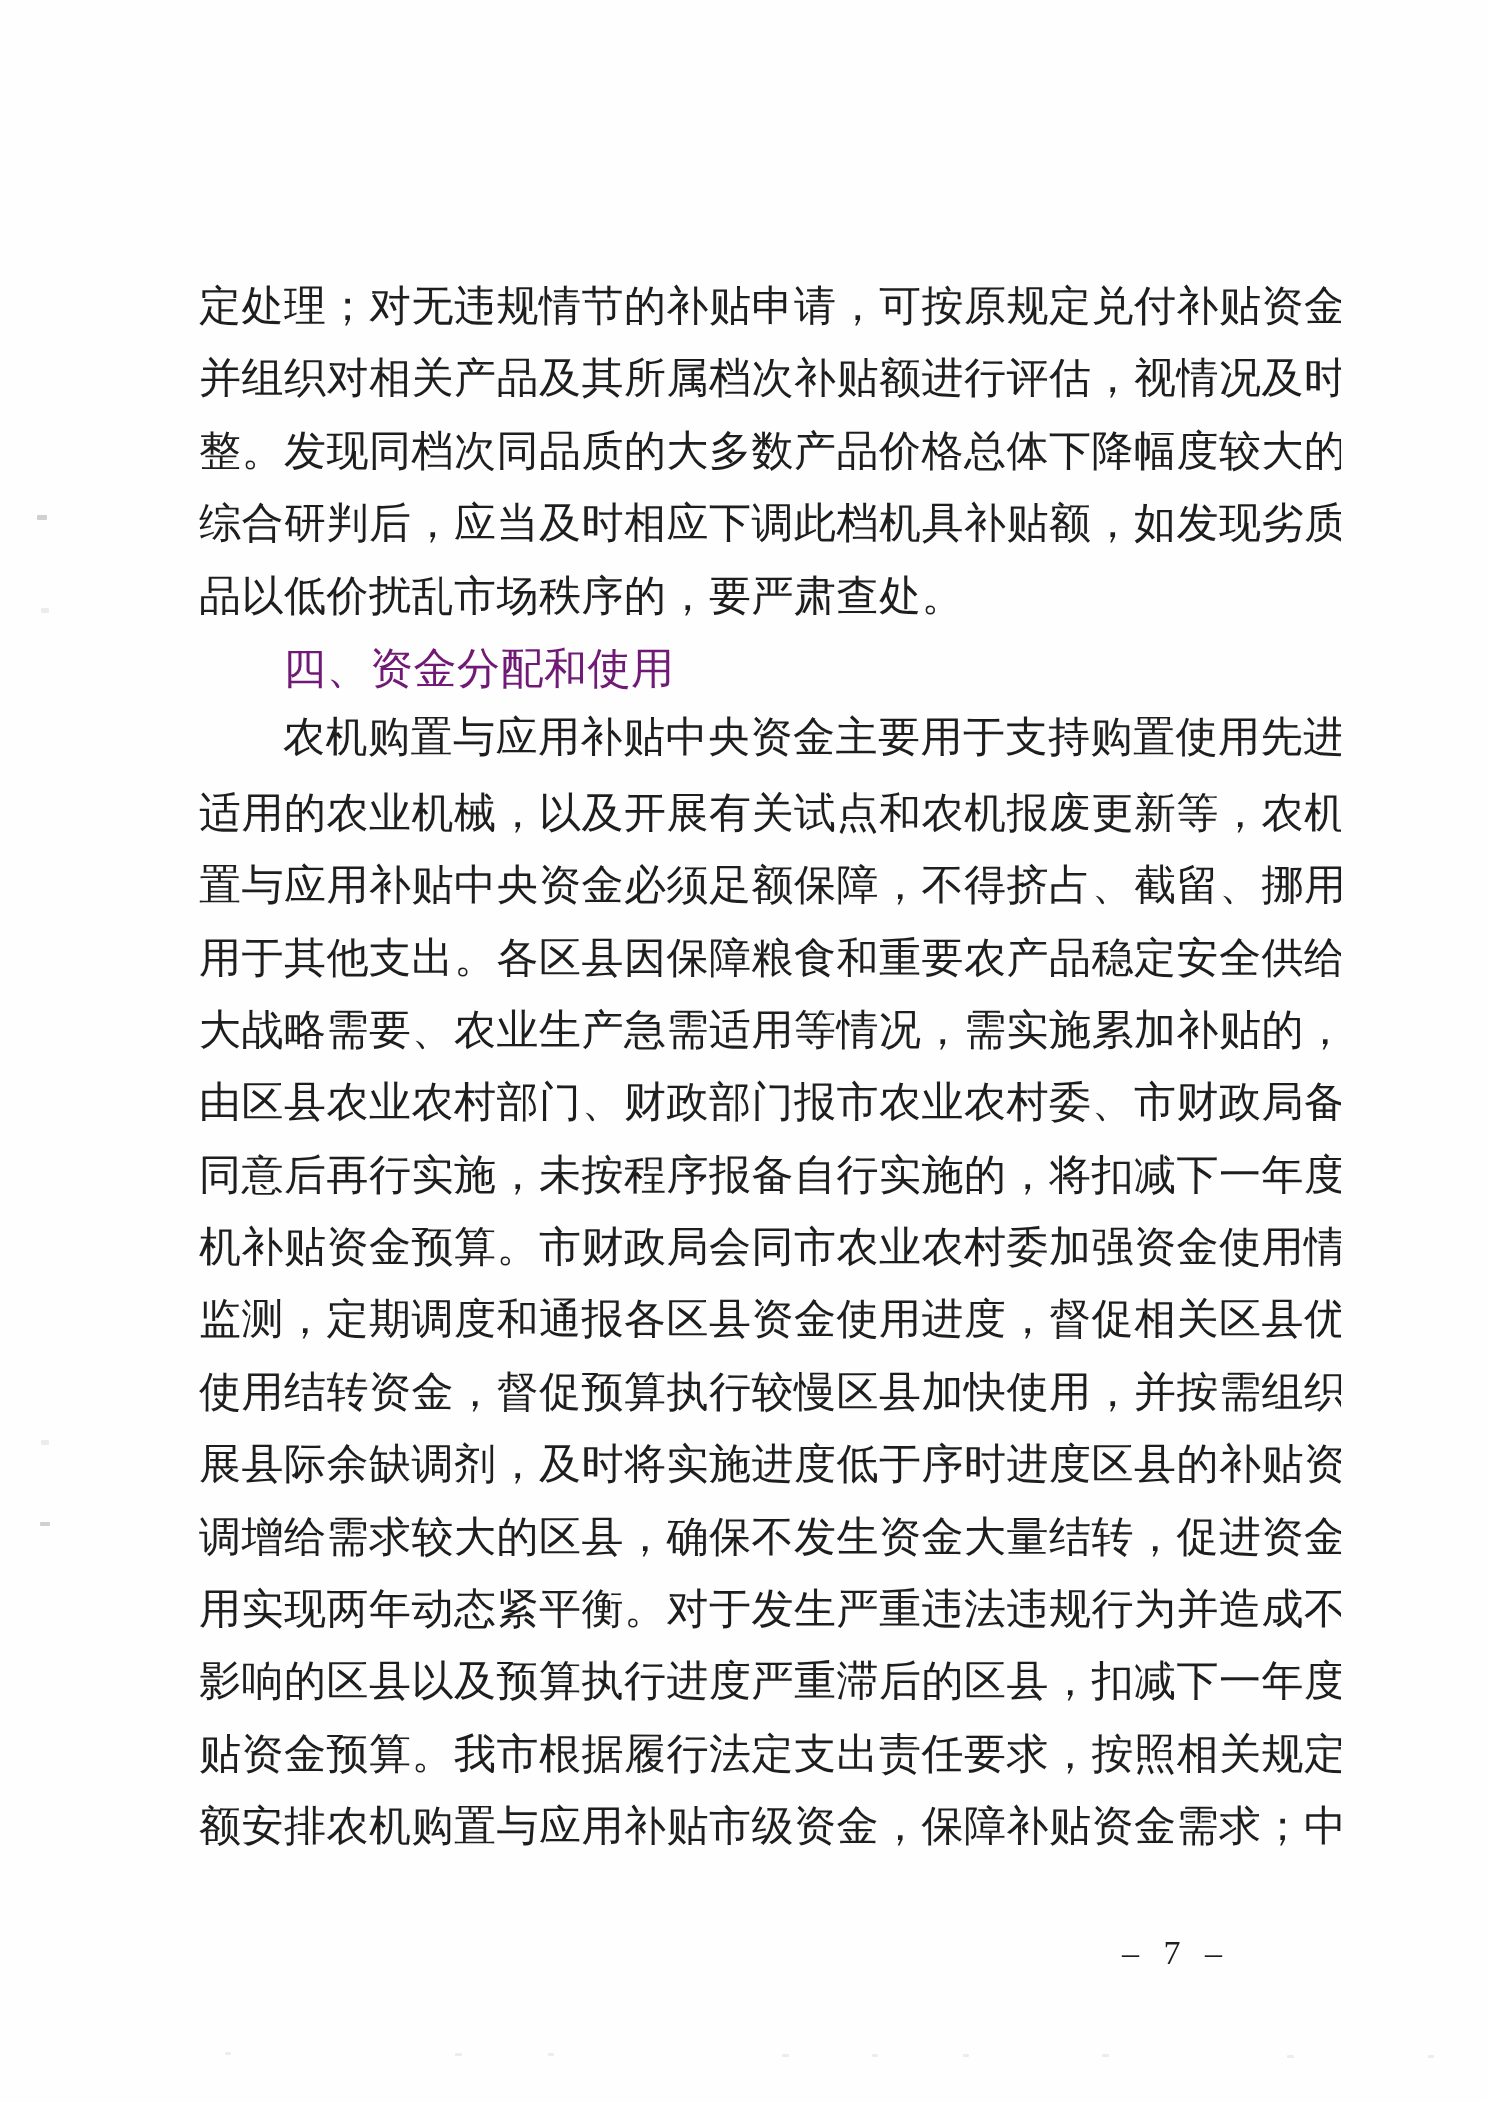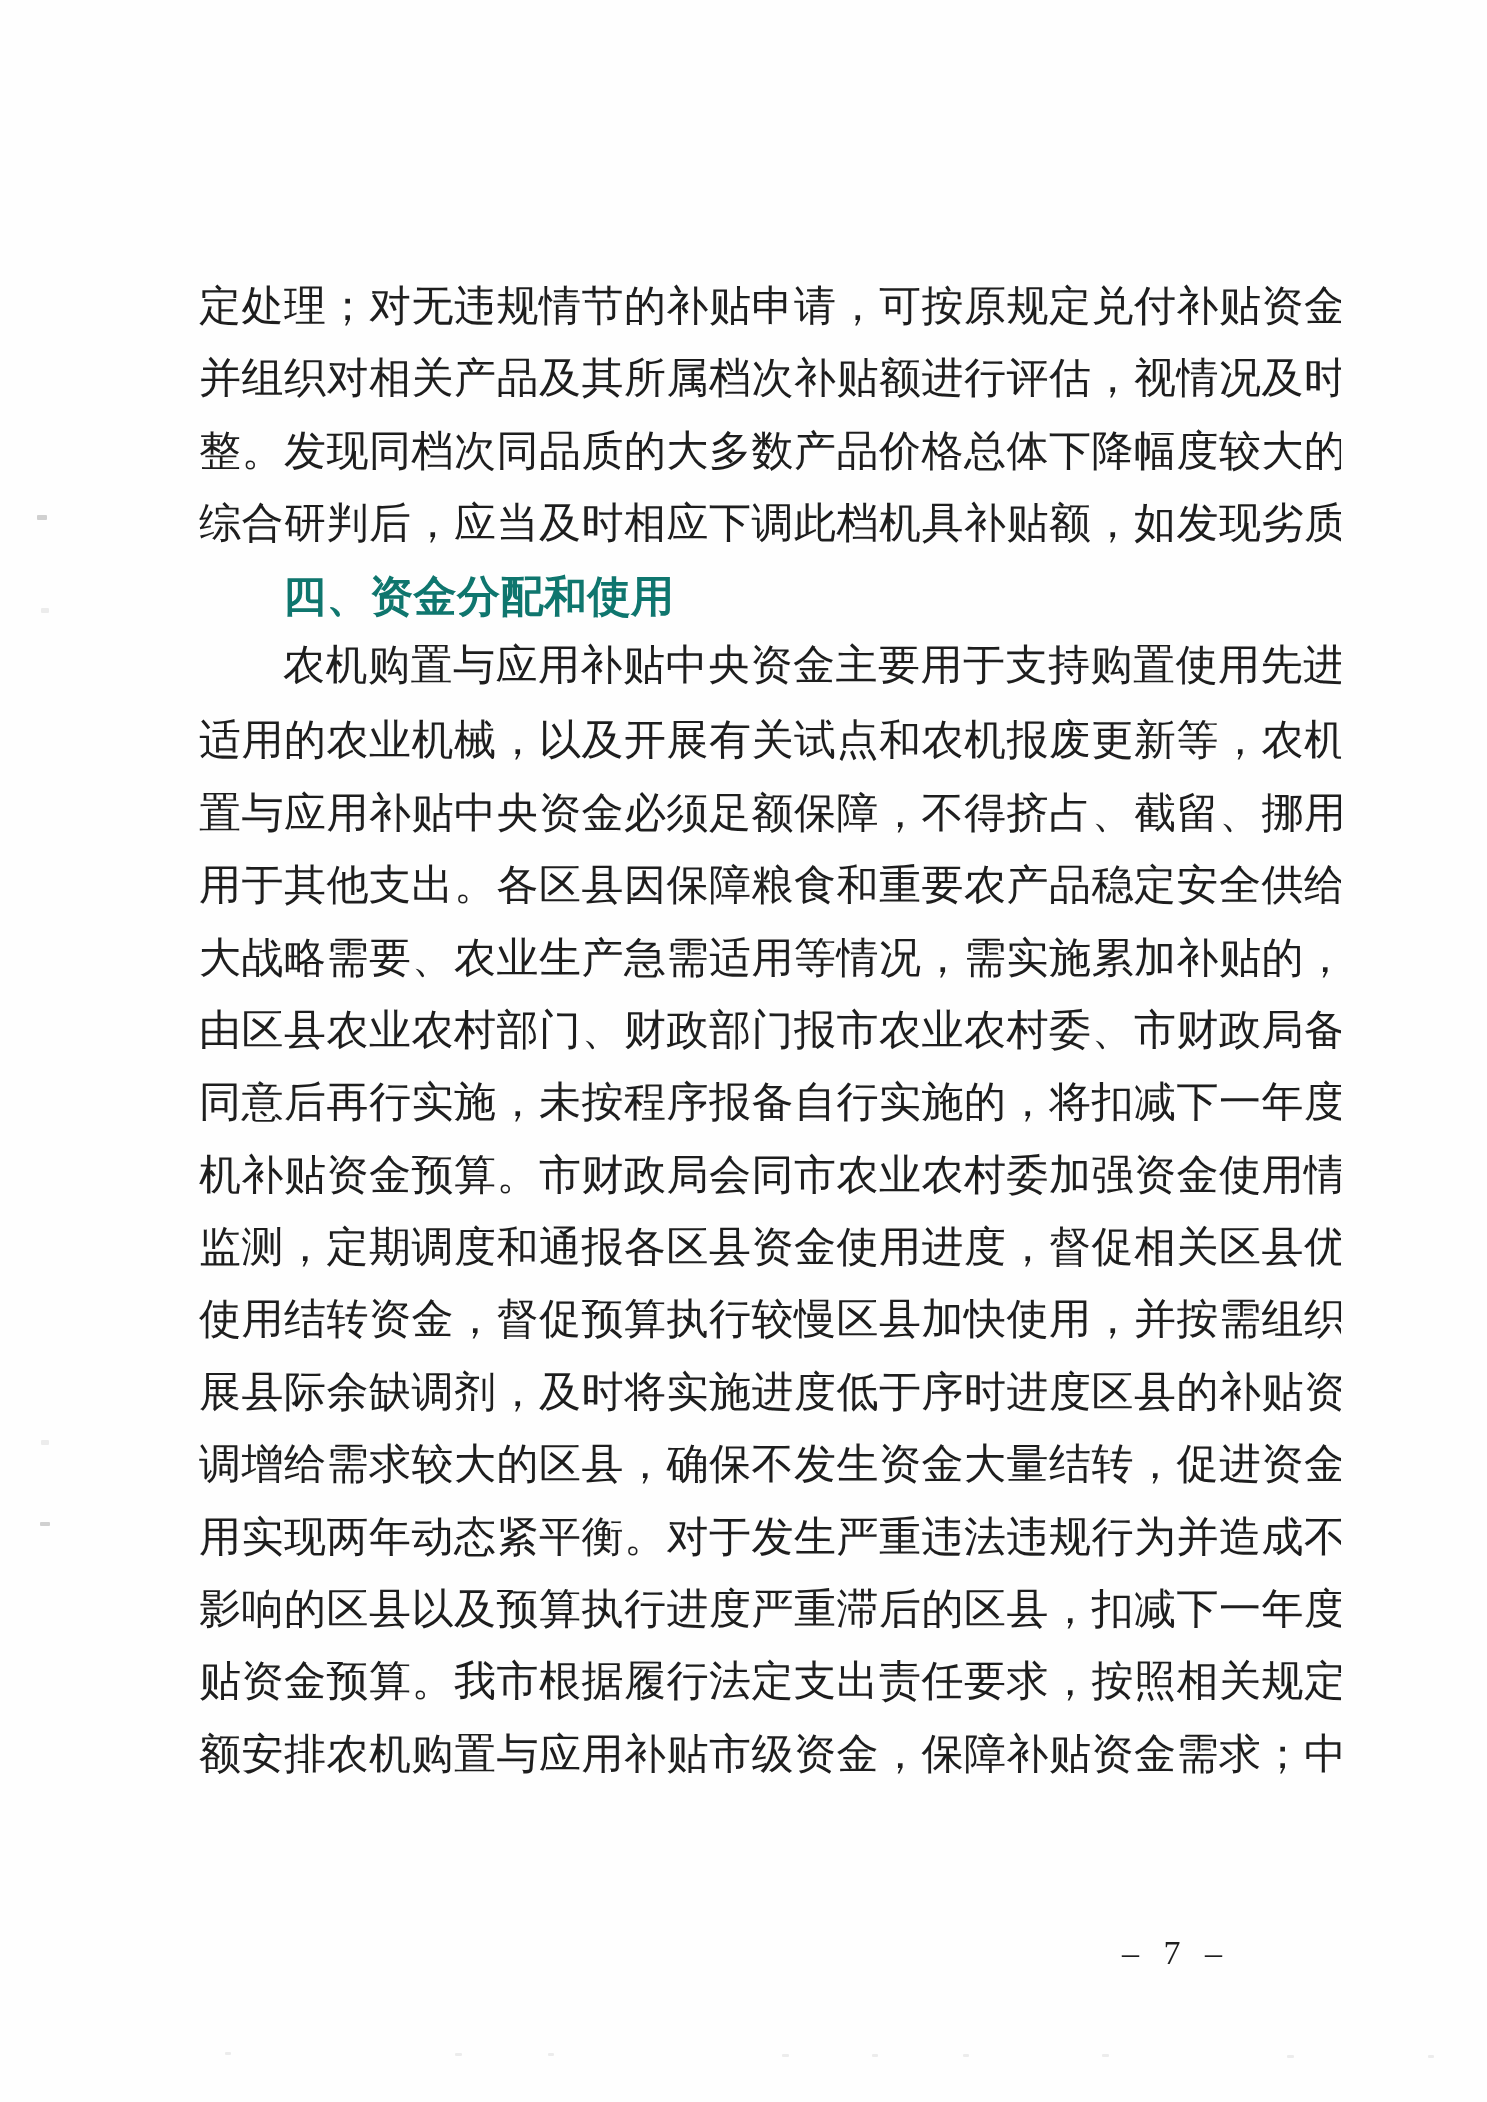--- a/index.html
+++ b/index.html
@@ -35,23 +35,23 @@
   }
   .line.para-end {
     text-align-last: left;
   }
   .line.indent2 {
     padding-left: 84px;
     font-family: Liberation Mono, monospace;
   }
   .line.heading {
     font-family: "Liberation Sans", "DejaVu Sans", sans-serif;
-    font-weight: 700;
+    font-weight: 400;
     font-size: 43px;
-    color: #0f766e;
+    color: #701a75;
     text-align-last: left;
   }
   .page-number {
     position: absolute;
     left: 1122px;
     top: 1934px;
     font-size: 34px;
     color: #1e1e1e;
     letter-spacing: 8px;
     font-family: "Liberation Serif", "DejaVu Serif", serif;
@@ -70,20 +70,21 @@
 
 <div class="page">
 
   <div class="text-block">
 
     <div>
       <div class="line">定处理；对无违规情节的补贴申请，可按原规定兑付补贴资金，</div>
       <div class="line">并组织对相关产品及其所属档次补贴额进行评估，视情况及时调</div>
       <div class="line">整。发现同档次同品质的大多数产品价格总体下降幅度较大的，</div>
       <div class="line">综合研判后，应当及时相应下调此档机具补贴额，如发现劣质产</div>
+      <div class="line para-end">品以低价扰乱市场秩序的，要严肃查处。</div>
     </div>
 
     <div class="line heading indent2">四、资金分配和使用</div>
 
     <div>
       <div class="line indent2">农机购置与应用补贴中央资金主要用于支持购置使用先进</div>
       <div class="line">适用的农业机械，以及开展有关试点和农机报废更新等，农机购</div>
       <div class="line">置与应用补贴中央资金必须足额保障，不得挤占、截留、挪用或</div>
       <div class="line">用于其他支出。各区县因保障粮食和重要农产品稳定安全供给重</div>
       <div class="line">大战略需要、农业生产急需适用等情况，需实施累加补贴的，须</div>

